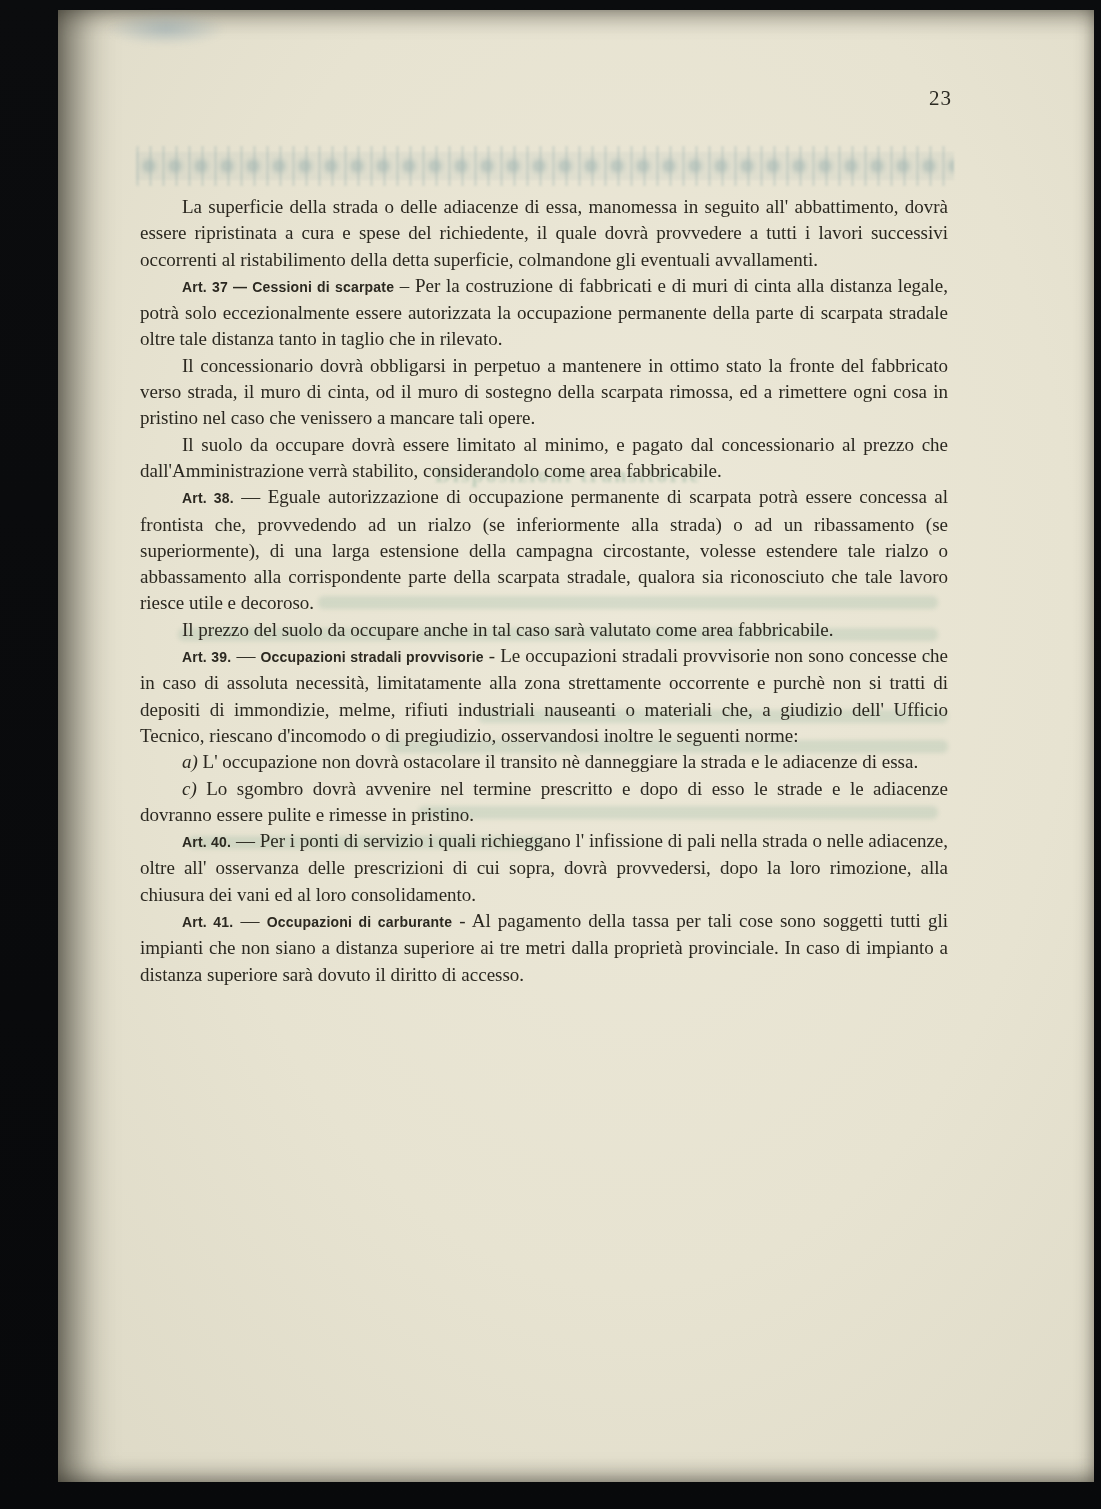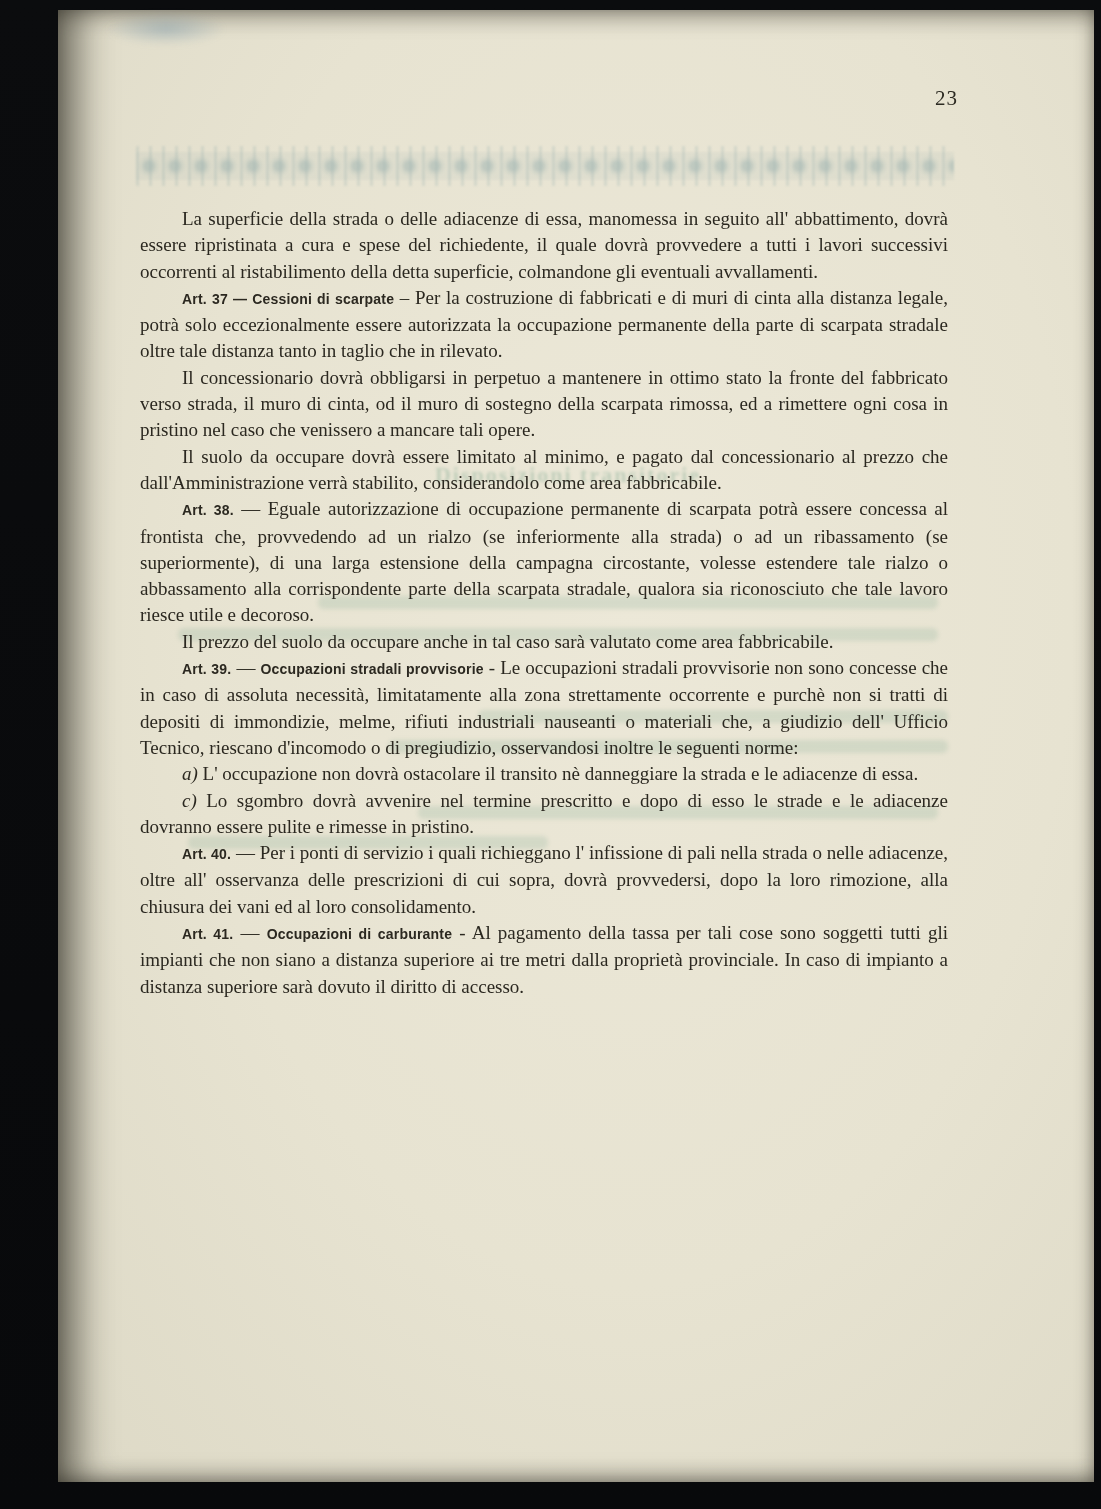--- a/index.html
+++ b/index.html
@@ -26,21 +26,21 @@
       radial-gradient(ellipse at 55% 40%, #ece8d8 0%, #e7e3d1 55%, #ddd9c6 100%);
     box-shadow:
       inset 34px 0 38px -16px rgba(25, 22, 14, 0.62),
       inset 0 16px 22px -12px rgba(25, 22, 14, 0.38),
       inset -12px 0 18px -10px rgba(25, 22, 14, 0.30),
       inset 0 -14px 20px -10px rgba(25, 22, 14, 0.40);
   }
   .page-number {
     position: absolute;
     top: 76px;
-    right: 136px;
+    right: 142px;
     font-size: 21px;
     color: #2c2a22;
     letter-spacing: 1px;
   }
   .ornament-band {
     position: absolute;
     top: 136px;
     left: 78px;
     right: 140px;
     height: 40px;
@@ -86,21 +86,21 @@
     top: 2px;
     left: 48px;
     width: 120px;
     height: 34px;
     background: radial-gradient(ellipse, rgba(90,130,160,0.35), rgba(90,130,160,0) 70%);
     filter: blur(3px);
     pointer-events: none;
   }
   .document-body {
     position: absolute;
-    top: 196px;
+    top: 184px;
     left: 82px;
     width: 808px;
     font-size: 19px;
     line-height: 26.3px;
     color: #2b2820;
     text-align: justify;
     z-index: 2;
   }
   .para {
     margin: 0;

